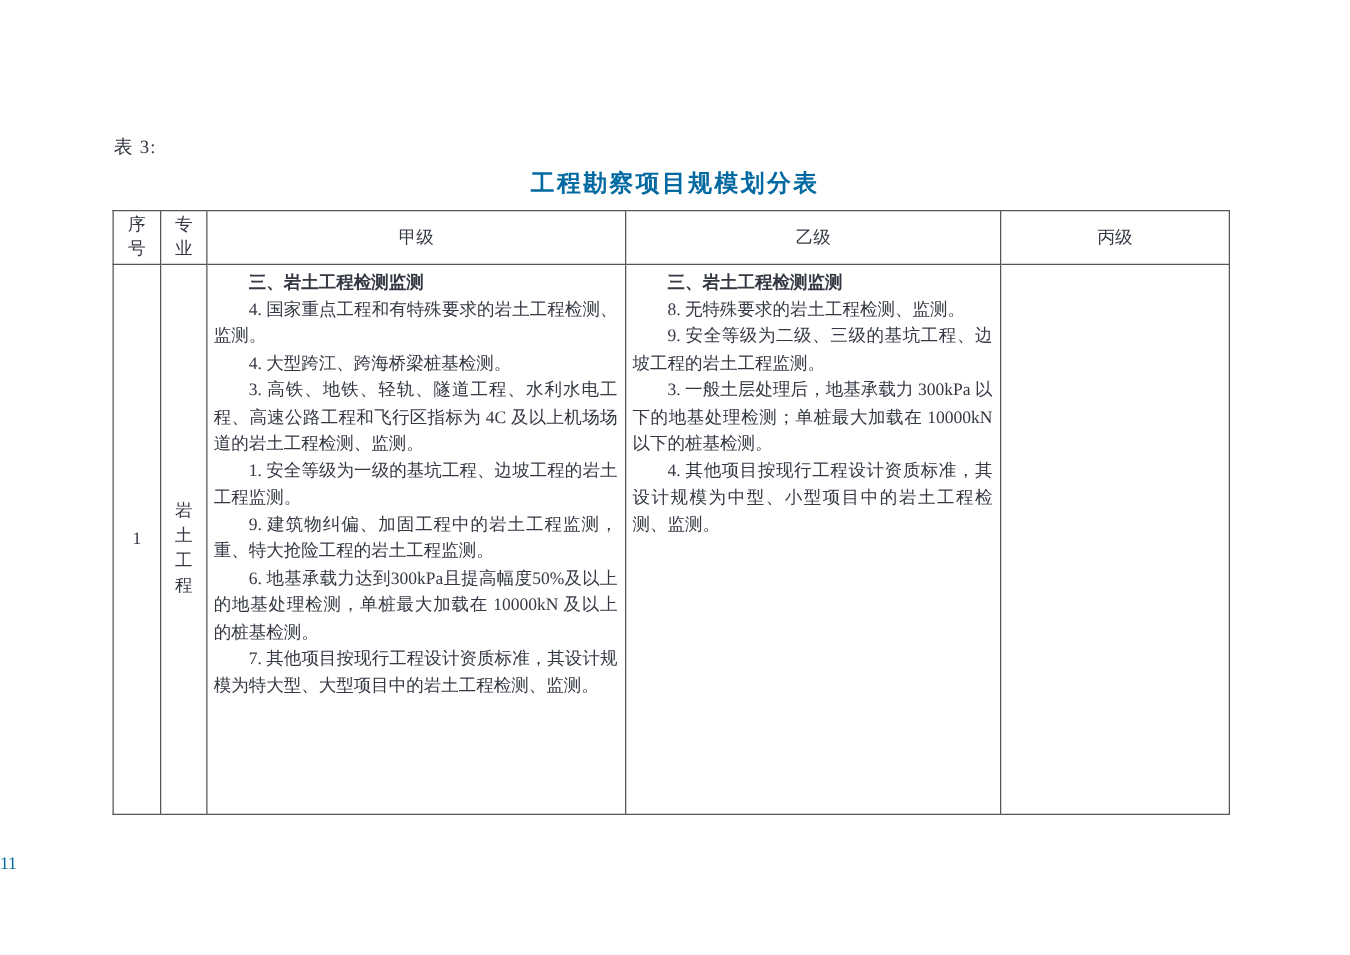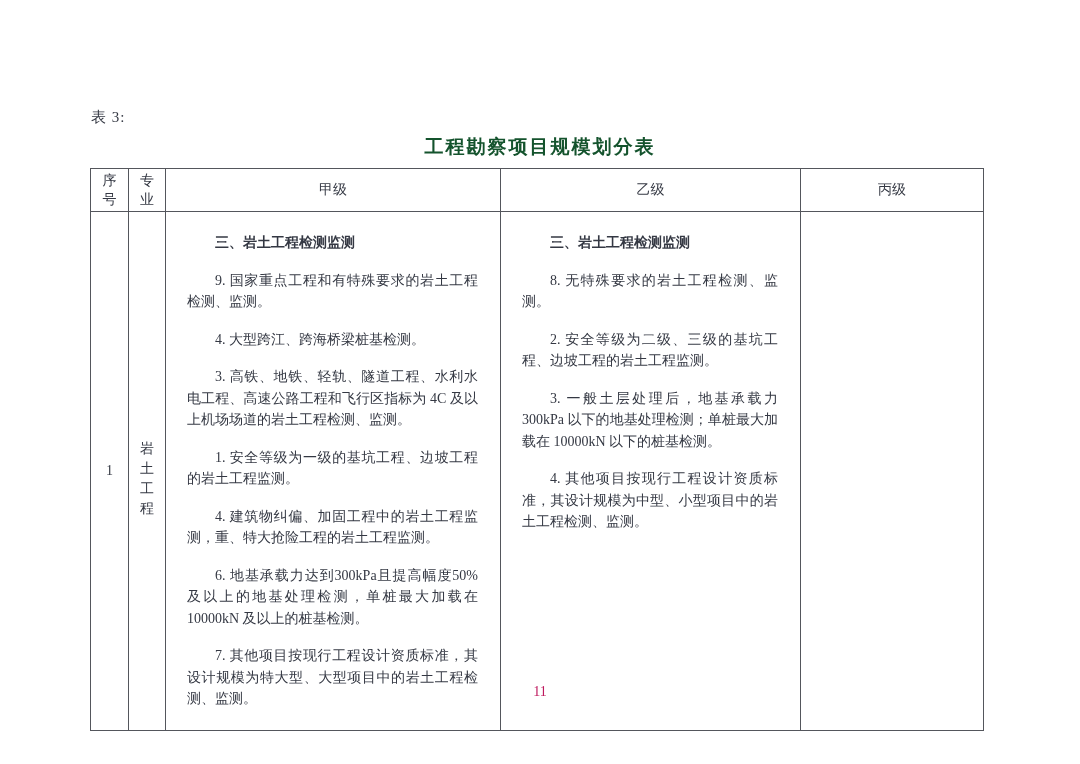--- a/index.html
+++ b/index.html
@@ -29,21 +29,21 @@
   }
   .doc-title {
     position: absolute;
     left: 0;
     top: 134px;
     width: 1080px;
     text-align: center;
     font-size: 19px;
     font-weight: bold;
     letter-spacing: 2px;
-    color: #14532d;
+    color: #0369a1;
   }
   table.doc-table {
     position: absolute;
     left: 90px;
     top: 168px;
     width: 893px;
     border-collapse: collapse;
     table-layout: fixed;
   }
   table.doc-table th,
@@ -80,36 +80,35 @@
     vertical-align: middle;
   }
   td.cell-spec {
     vertical-align: middle;
   }
   td.cell-body {
     vertical-align: top;
     padding: 4px 6px 4px 5px;
   }
   td.cell-body p {
-    margin: 16px;
+    margin: 0;
     text-indent: 2em;
     line-height: 21.5px;
     text-align: justify;
   }
   td.cell-body p.heading {
     font-weight: bold;
   }
   .page-number {
     position: absolute;
     left: 0;
     top: 684px;
     width: 1080px;
-    text-align: center;
     font-size: 14px;
-    color: #be185d;
+    color: #0369a1;
   }
 </style>
 </head>
 <body>
 
 <div class="page">
 
   <div class="table-label">表 3:</div>
 
   <div class="doc-title">工程勘察项目规模划分表</div>
@@ -136,32 +135,32 @@
       </tr>
     </thead>
     <tbody>
       <tr>
         <td class="cell-no">1</td>
         <td class="cell-spec">
           <span class="vtext spec">岩土工程</span>
         </td>
         <td class="cell-body">
           <p class="heading">三、岩土工程检测监测</p>
-          <p>9. 国家重点工程和有特殊要求的岩土工程检测、监测。</p>
+          <p>4. 国家重点工程和有特殊要求的岩土工程检测、监测。</p>
           <p>4. 大型跨江、跨海桥梁桩基检测。</p>
           <p>3. 高铁、地铁、轻轨、隧道工程、水利水电工程、高速公路工程和飞行区指标为 4C 及以上机场场道的岩土工程检测、监测。</p>
           <p>1. 安全等级为一级的基坑工程、边坡工程的岩土工程监测。</p>
-          <p>4. 建筑物纠偏、加固工程中的岩土工程监测，重、特大抢险工程的岩土工程监测。</p>
+          <p>9. 建筑物纠偏、加固工程中的岩土工程监测，重、特大抢险工程的岩土工程监测。</p>
           <p>6. 地基承载力达到300kPa且提高幅度50%及以上的地基处理检测，单桩最大加载在 10000kN 及以上的桩基检测。</p>
           <p>7. 其他项目按现行工程设计资质标准，其设计规模为特大型、大型项目中的岩土工程检测、监测。</p>
         </td>
         <td class="cell-body">
           <p class="heading">三、岩土工程检测监测</p>
           <p>8. 无特殊要求的岩土工程检测、监测。</p>
-          <p>2. 安全等级为二级、三级的基坑工程、边坡工程的岩土工程监测。</p>
+          <p>9. 安全等级为二级、三级的基坑工程、边坡工程的岩土工程监测。</p>
           <p>3. 一般土层处理后，地基承载力 300kPa 以下的地基处理检测；单桩最大加载在 10000kN 以下的桩基检测。</p>
           <p>4. 其他项目按现行工程设计资质标准，其设计规模为中型、小型项目中的岩土工程检测、监测。</p>
         </td>
         <td class="cell-body">
           <p></p>
         </td>
       </tr>
     </tbody>
   </table>
 

